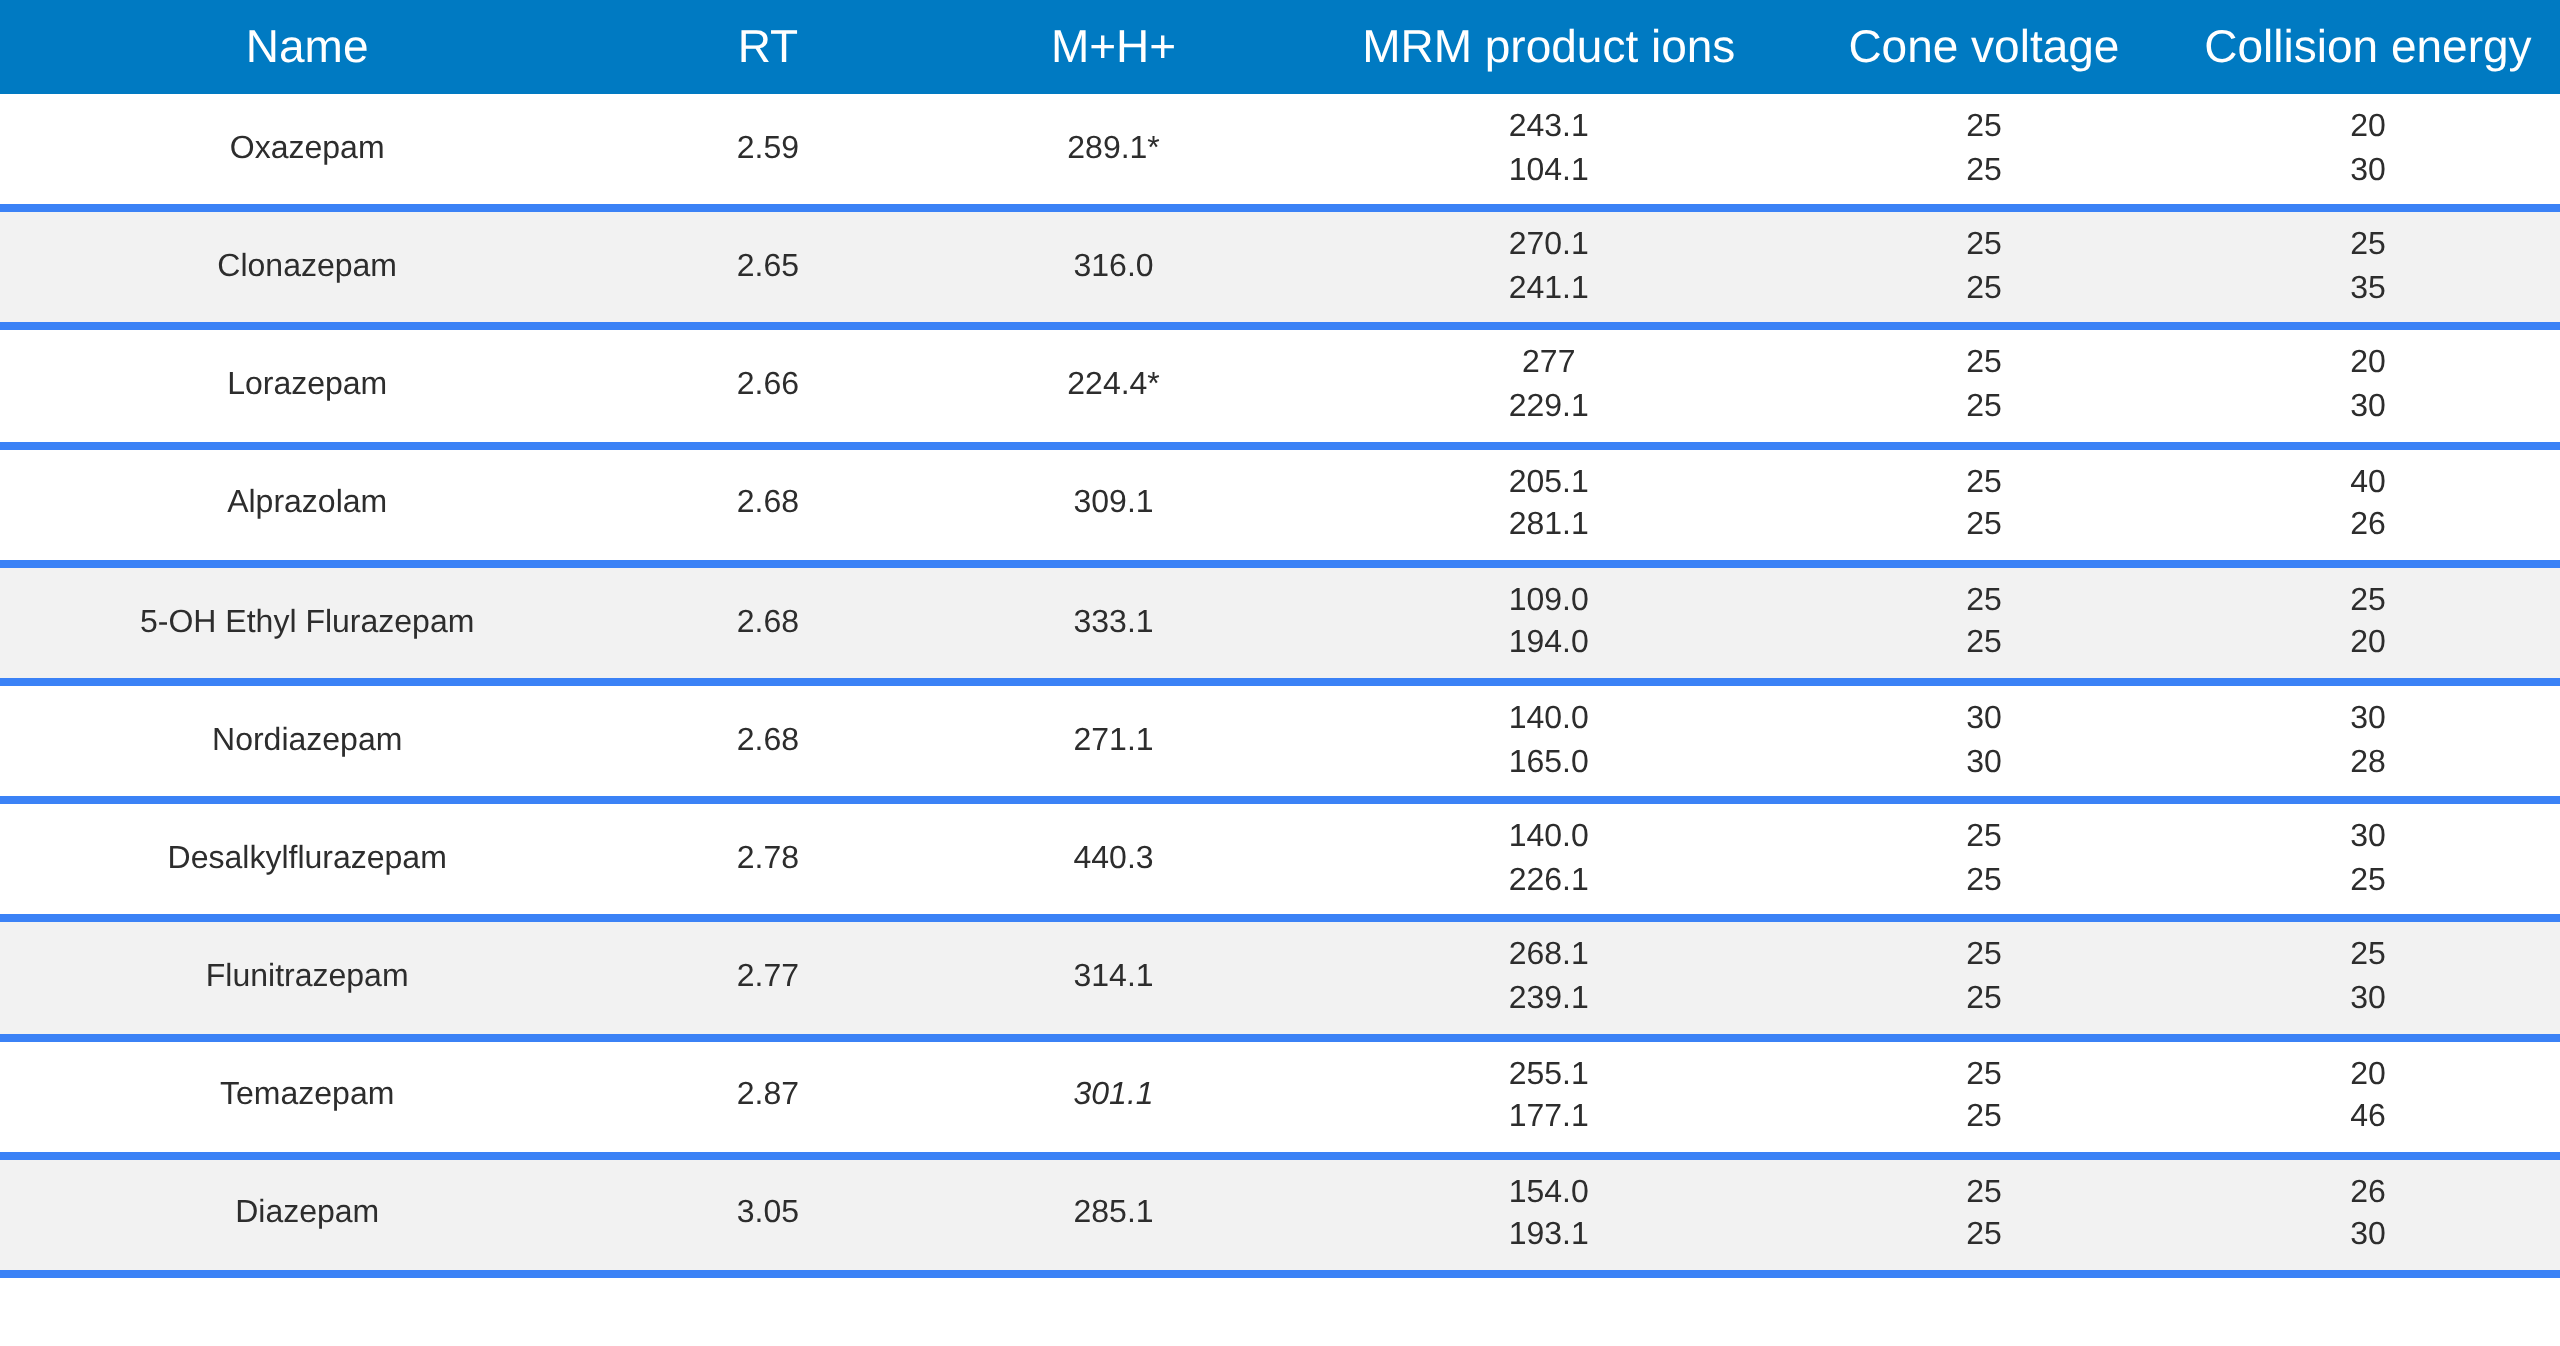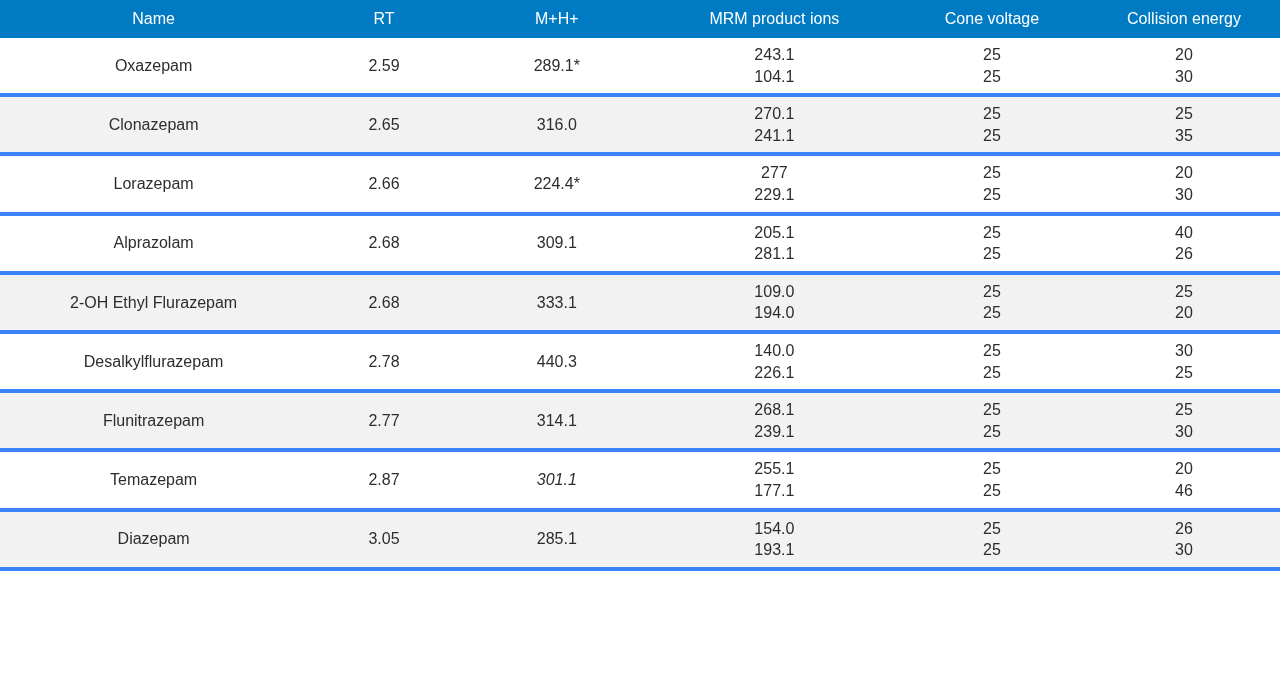--- a/index.html
+++ b/index.html
@@ -12,21 +12,21 @@
   }
   table {
     width: 100%;
     border-collapse: collapse;
     table-layout: fixed;
   }
   thead th {
     background: #007ac2;
     color: #ffffff;
     font-weight: 400;
-    font-size: 16px;
+    font-size: 23px;
     padding: 10px 4px;
     text-align: center;
     border: none;
   }
   tbody tr {
     border-bottom: 4px solid #3b82f6;
   }
   tbody tr.white { background: #ffffff; }
   tbody tr.grey  { background: #f2f2f2; }
   tbody td {
@@ -105,29 +105,40 @@
         <td style="white-space: pre-line;">2.68</td>
         <td style="white-space: pre-line;">309.1</td>
         <td style="white-space: pre-line;">205.1
 281.1</td>
         <td style="white-space: pre-line;">25
 25</td>
         <td style="white-space: pre-line;">40
 26</td>
       </tr>
       <tr class="grey">
-        <td style="white-space: pre-line;">2-OH Ethyl Flurazepam</td>
+        <td style="white-space: pre-line;">5-OH Ethyl Flurazepam</td>
         <td style="white-space: pre-line;">2.68</td>
         <td style="white-space: pre-line;">333.1</td>
         <td style="white-space: pre-line;">109.0
 194.0</td>
         <td style="white-space: pre-line;">25
 25</td>
         <td style="white-space: pre-line;">25
 20</td>
+      </tr>
+      <tr class="white">
+        <td style="white-space: pre-line;">Nordiazepam</td>
+        <td style="white-space: pre-line;">2.68</td>
+        <td style="white-space: pre-line;">271.1</td>
+        <td style="white-space: pre-line;">140.0
+165.0</td>
+        <td style="white-space: pre-line;">30
+30</td>
+        <td style="white-space: pre-line;">30
+28</td>
       </tr>
       <tr class="white">
         <td style="white-space: pre-line;">Desalkylflurazepam</td>
         <td style="white-space: pre-line;">2.78</td>
         <td style="white-space: pre-line;">440.3</td>
         <td style="white-space: pre-line;">140.0
 226.1</td>
         <td style="white-space: pre-line;">25
 25</td>
         <td style="white-space: pre-line;">30

